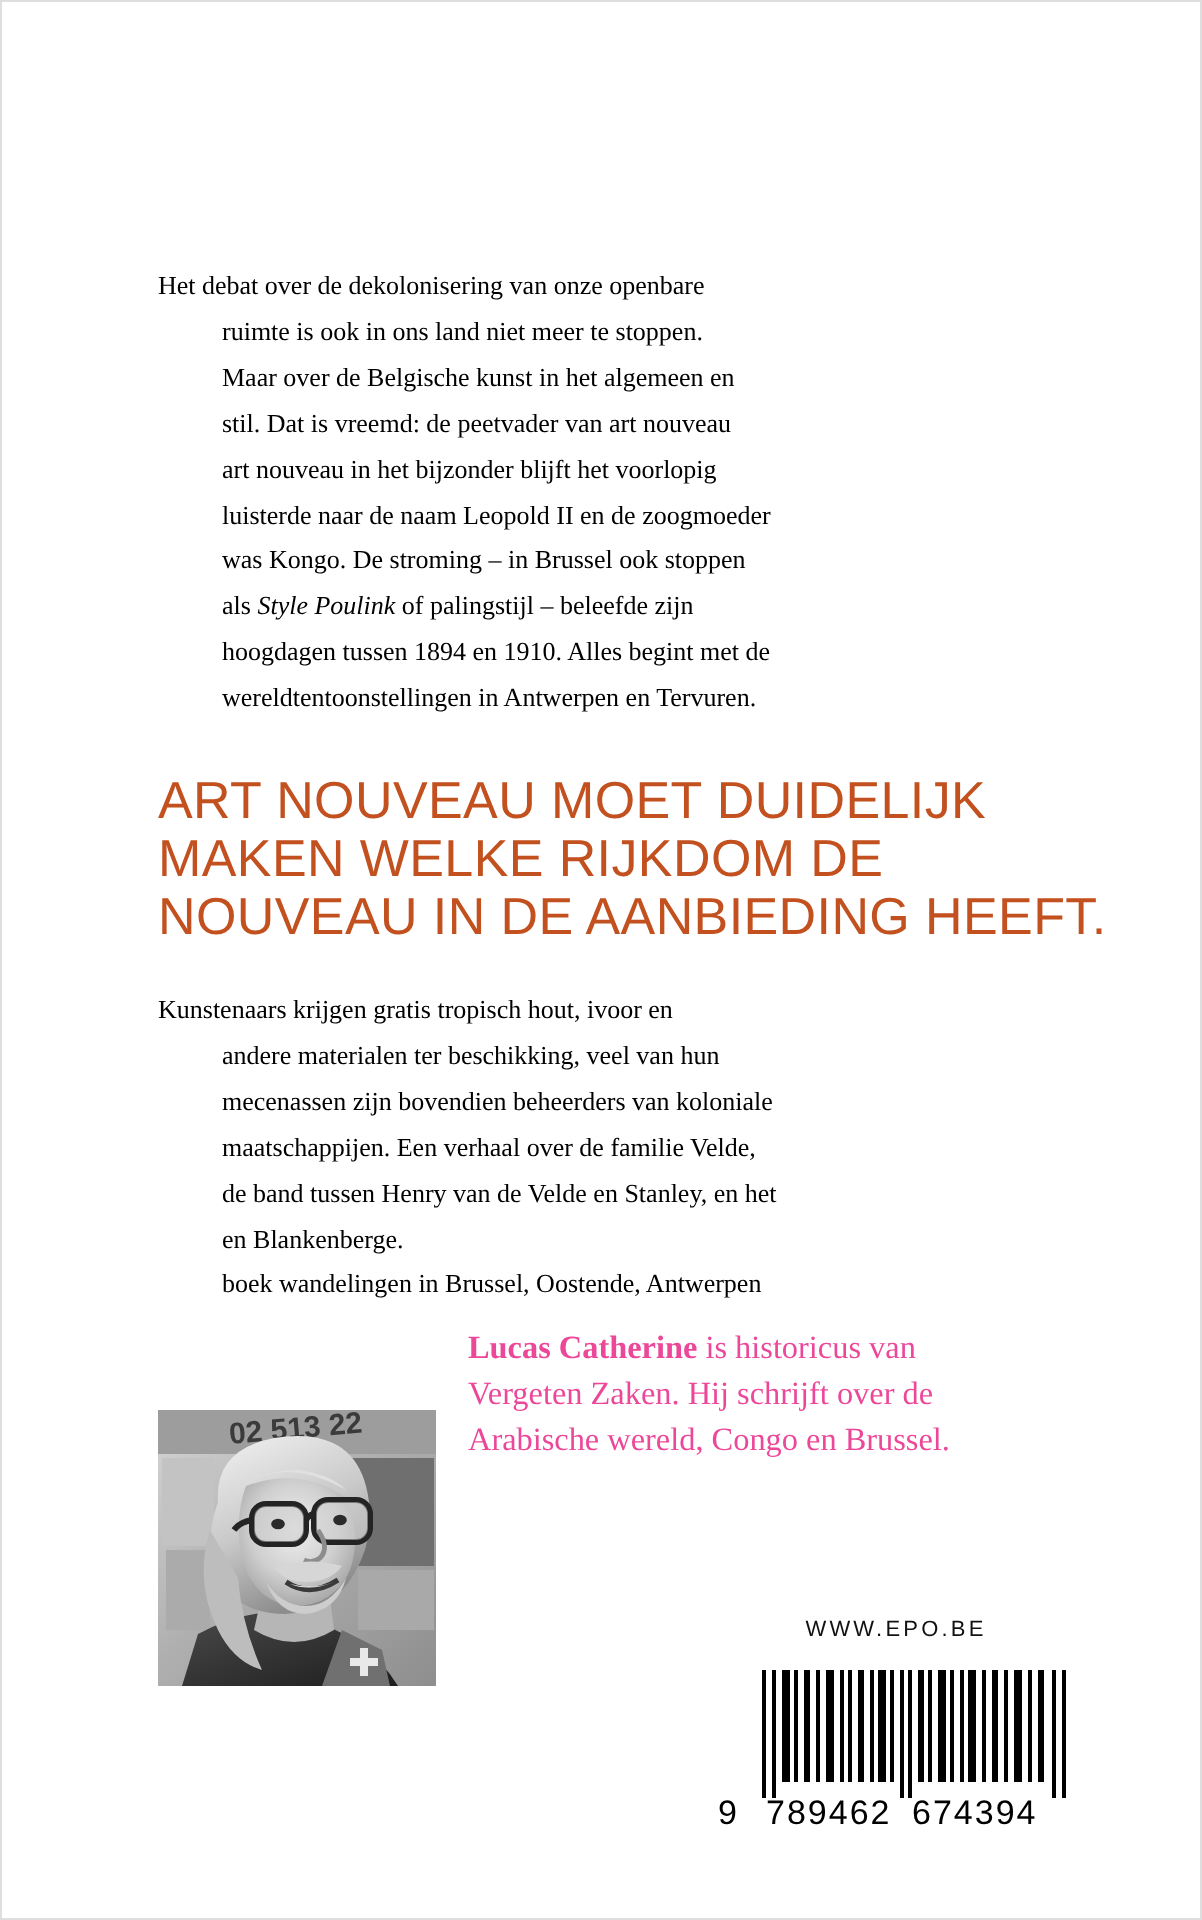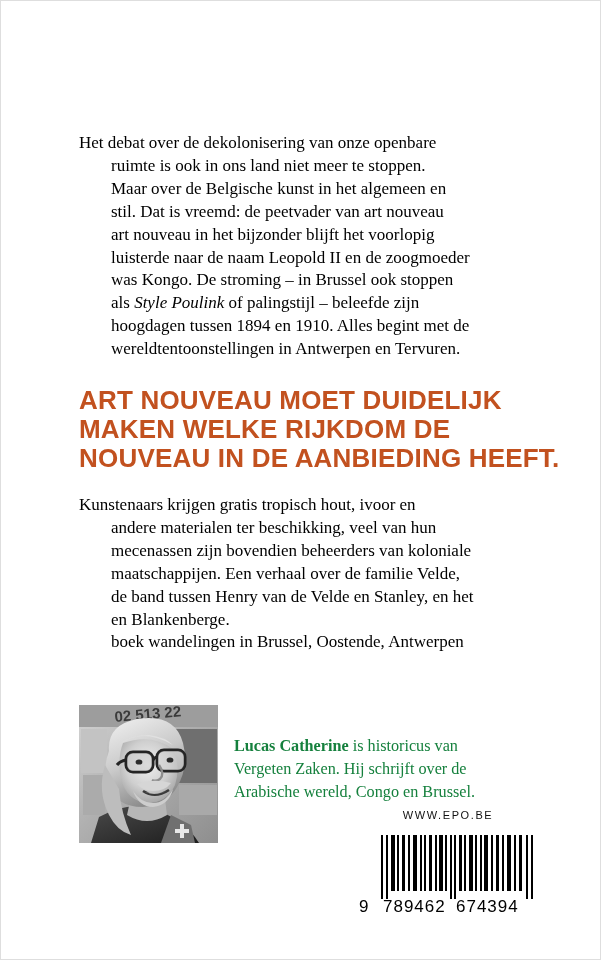--- a/index.html
+++ b/index.html
@@ -19,21 +19,21 @@
     border: 1px solid #dedede;
     overflow: hidden;
   }
 
   
   .copy-block {
     position: absolute;
     left: 78px;
     width: 448px;
     font-family: "Liberation Serif", serif;
-    font-size: 17px;
+    font-size: 13px;
     line-height: 22.9px;
     color: #000000;
     text-indent: 0;
   }
   .copy-block .ln {
     display: block;
     white-space: pre-wrap;
   }
   .copy-block .ln.ind {
     padding-left: 32px;
@@ -49,21 +49,21 @@
   #pull-quote {
     position: absolute;
     left: 78px;
     top: 385px;
     width: 470px;
     color: #C2511F;
     font-family: "Liberation Sans", sans-serif;
     font-size: 26px;
     line-height: 29px;
     letter-spacing: 0.2px;
-    font-weight: 700;
+    font-weight: 400;
   }
   #pull-quote .ln {
     display: block;
     white-space: pre;
   }
 
   
   #author-photo {
     position: absolute;
     left: 78px;
@@ -72,26 +72,26 @@
     height: 138px;
     overflow: hidden;
     background: #9a9a9a;
   }
   #author-photo svg { display: block; }
 
   
   #author-bio {
     position: absolute;
     left: 233px;
-    top: 734px;
+    top: 662px;
     width: 300px;
     font-family: "Liberation Serif", serif;
     font-size: 16.2px;
     line-height: 22.9px;
-    color: #15803d;
+    color: #ec4899;
   }
   #author-bio .ln { display: block; white-space: pre-wrap; }
   #author-bio b { font-weight: bold; }
 
   
   #publisher-url {
     position: absolute;
     left: 358px;
     top: 808px;
     width: 178px;

